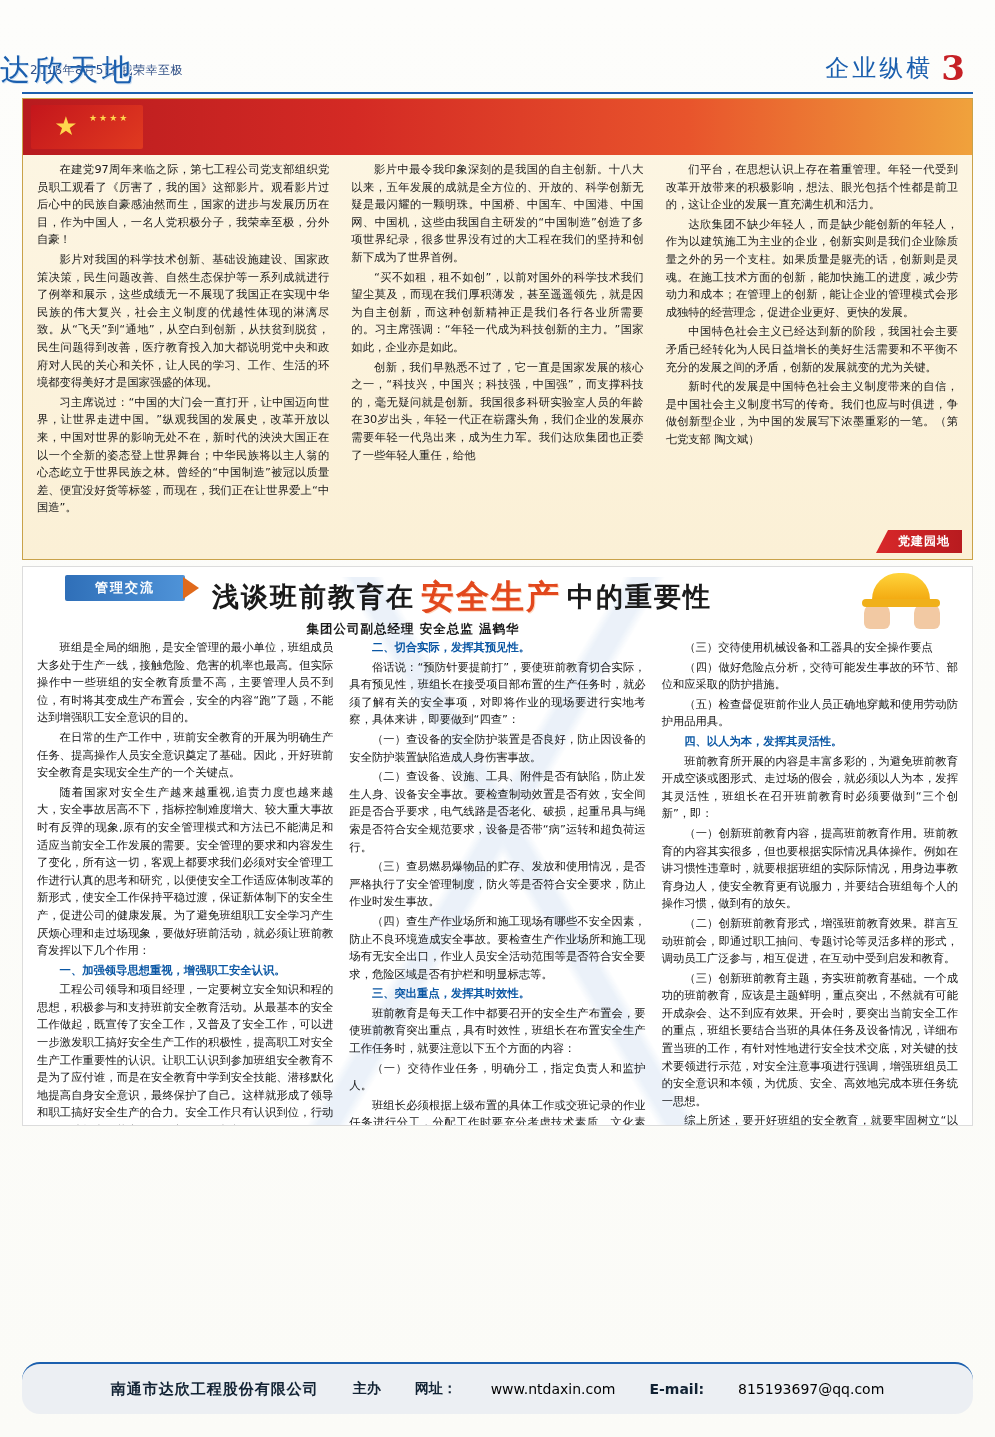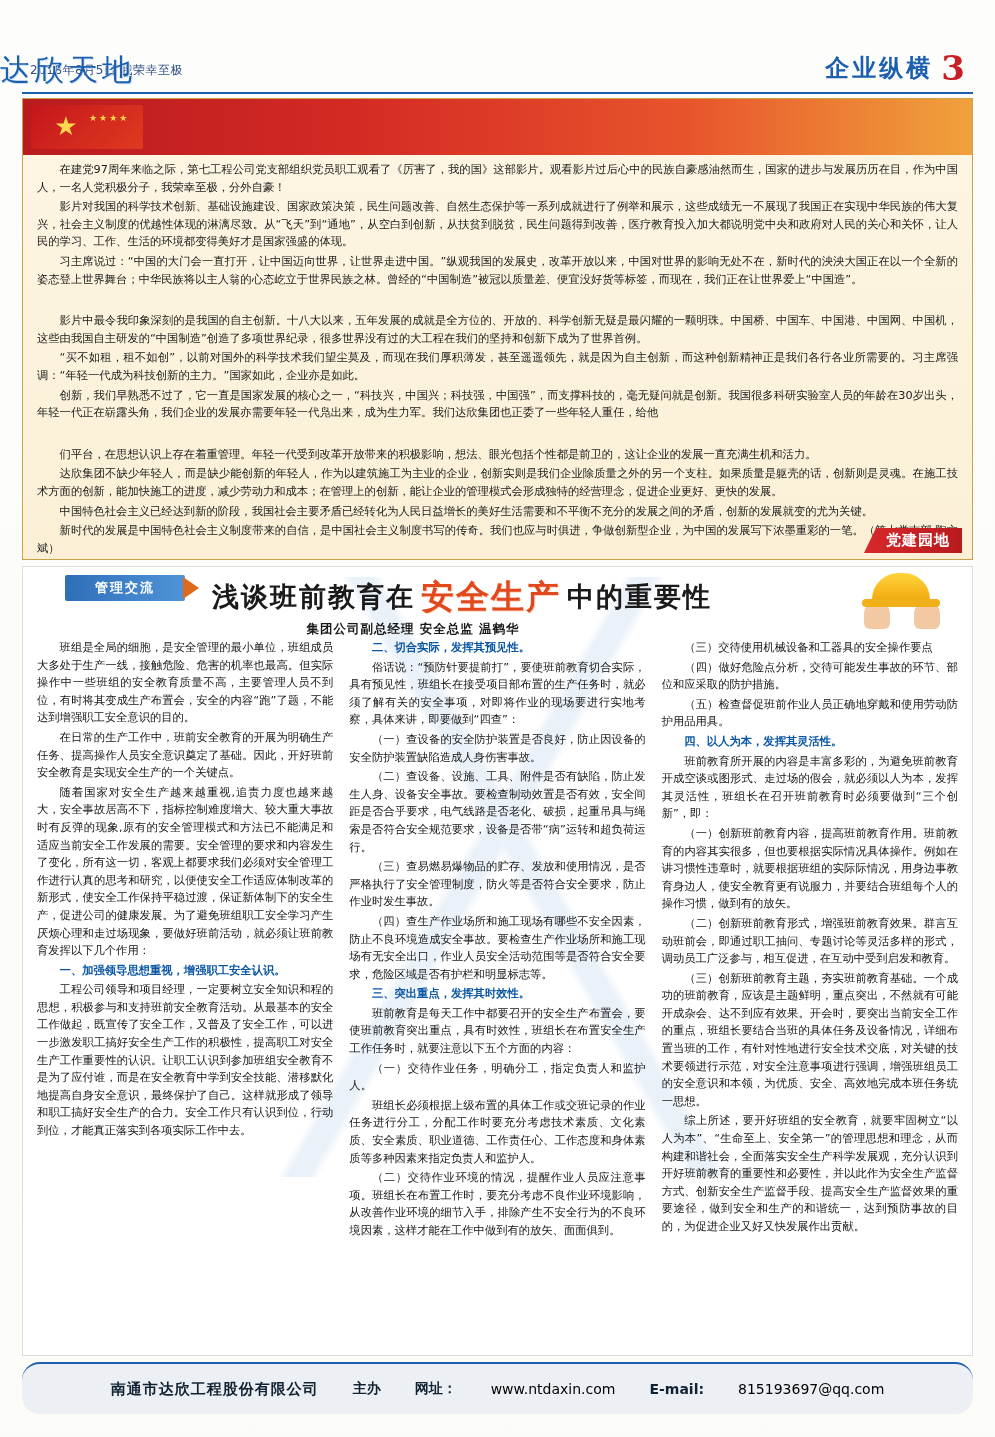--- a/index.html
+++ b/index.html
@@ -30,21 +30,21 @@
     font-weight:normal;font-size:30px;color:#1b5fae;
     letter-spacing:4px;
     text-shadow:1px 1px 0 #cfe0f2;
   }
   .mast-right{
     position:absolute;right:30px;top:52px;
     display:flex;align-items:flex-end;gap:8px;
   }
   .mast-section{
     font-family:"DejaVu Serif","Liberation Serif",serif;
-    font-size:24px;font-weight:bold;color:#1b5fae;letter-spacing:3px;
+    font-size:24px;font-weight:normal;color:#1b5fae;letter-spacing:3px;
   }
   .mast-pageno{
     font-family:"DejaVu Serif","Liberation Serif",serif;
     font-size:34px;font-weight:bold;color:#c62026;line-height:.9;
   }
   .mast-rule{
     position:absolute;left:22px;right:22px;top:92px;height:2px;
     background:#1b5fae;
   }
 
@@ -75,39 +75,39 @@
   .art1-title{
     position:absolute;left:124px;top:8px;right:6px;
     font-family:"DejaVu Serif","Liberation Serif",serif;
     font-size:27px;font-weight:bold;color:#ffffff;
     letter-spacing:1px;white-space:nowrap;
     text-shadow:1px 1px 2px rgba(80,0,0,.55);
   }
   .art1-title .hl{color:#ffe9a8;}
   .art1-cols{
     position:absolute;left:14px;top:62px;right:14px;bottom:36px;
-    display:flex;gap:22px;flex-direction:column;
+    display:flex;gap:22px;
   }
   .art1-col{
     flex:1;font-size:11.3px;line-height:17.6px;color:#1a1a1a;
     text-align:justify;
     font-family:"DejaVu Sans","Liberation Sans",sans-serif;
   }
   .art1-col p{margin:0 0 2px 0;text-indent:2em;}
   .art1-tag{
     position:absolute;right:10px;bottom:6px;
     background:linear-gradient(90deg,#d8282a,#b81b1f);
-    color:#fff;font-size:15px;font-weight:bold;
+    color:#fff;font-size:12px;font-weight:bold;
     padding:3px 12px 3px 22px;letter-spacing:1px;
     clip-path:polygon(12px 0,100% 0,100% 100%,0 100%);
   }
 
   
   .art2{
-    position:absolute;left:22px;top:566px;width:951px;height:790px;
+    position:absolute;left:22px;top:566px;width:951px;height:560px;
     background:#ffffff;
     border:1px solid #dcdcdc;
     box-sizing:border-box;
     overflow:hidden;
   }
   .wm{
     position:absolute;left:120px;top:10px;width:720px;height:600px;
     opacity:.09;
     background:
       radial-gradient(circle at 50% 40%, #2b6fc0 0 2px, transparent 3px),

